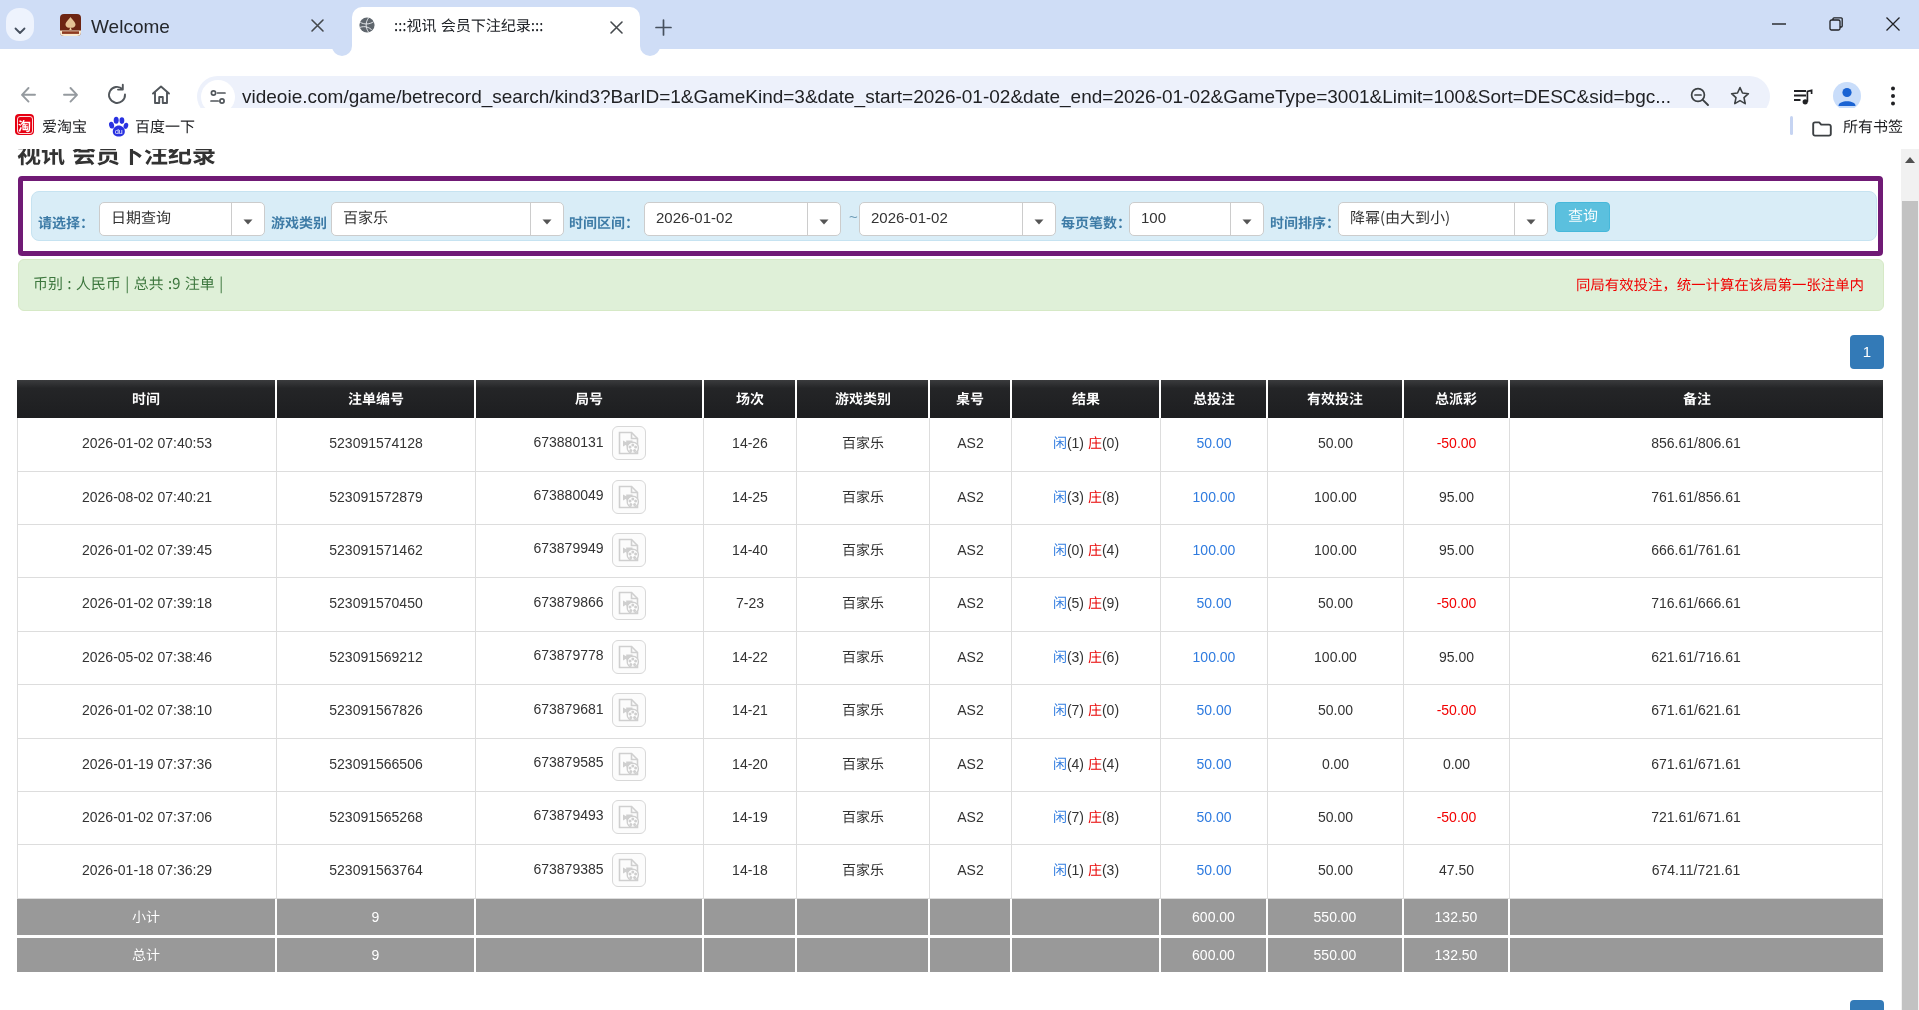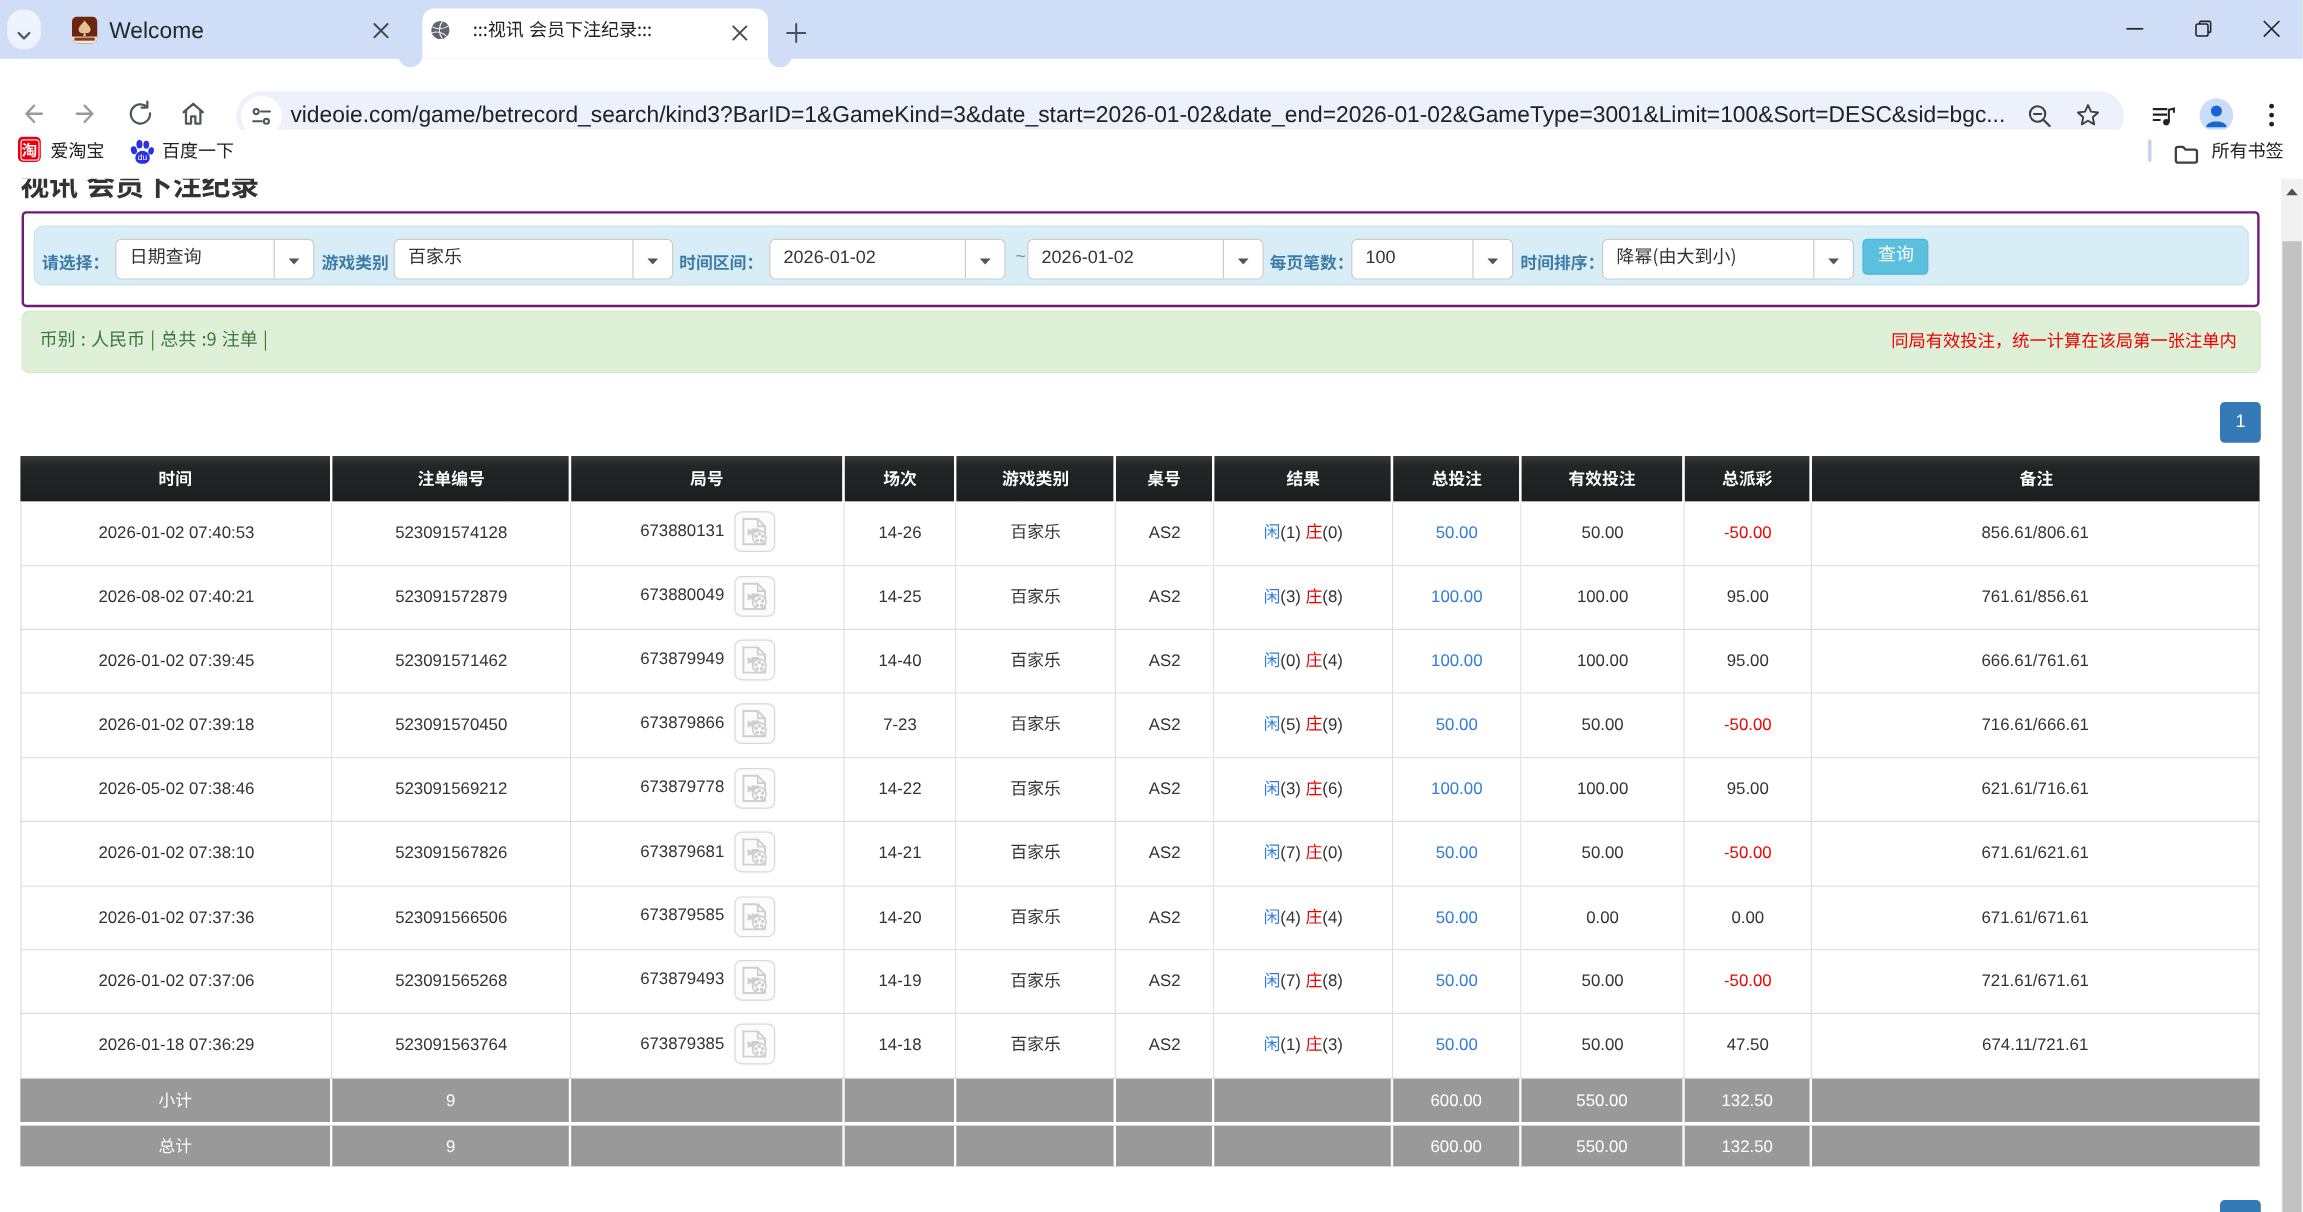--- a/index.html
+++ b/index.html
@@ -12,21 +12,21 @@
 #tab-active { position:absolute; left:352px; top:7px; width:288px; height:42px; background:#fff; border-radius:10px 10px 0 0; }
 .tcurve { position:absolute; top:39px; width:10px; height:10px; background:#fff; }
 .tcurve i { position:absolute; width:20px; height:20px; border-radius:50%; background:#cfddf6; }
 #omni { position:absolute; left:197px; top:10px; width:1573px; height:41px; border-radius:21px; background:#edf1fb; }
 #omni .circ { position:absolute; left:4px; top:3.5px; width:34px; height:34px; border-radius:50%; background:#fff; }
 #url { position:absolute; left:45px; top:0; height:41px; line-height:41px; font-size:19px; color:#202124; white-space:pre; }
 
 #page { position:absolute; left:0; top:149px; width:1901px; height:861px; overflow:hidden; background:#fff; }
 #sbar { position:absolute; left:1901px; top:149px; width:18px; height:861px; background:#f1f1f1; }
 #sbar .thumb { position:absolute; left:1px; top:52px; width:16px; height:809px; background:#c2c2c2; }
-#panel { position:absolute; left:18px; top:27px; width:1865px; height:80px; background:#fff; border:2px solid #701a75; border-radius:4px; }
+#panel { position:absolute; left:18px; top:27px; width:1865px; height:80px; background:#fff; border:5px solid #701a75; border-radius:4px; }
 #bluebar { position:absolute; left:8px; top:10px; width:1846px; height:50px; background:#d9edf7; border:1px solid #c6e3f1; border-radius:8px; }
 .lab { position:absolute; top:22px; }
 .sel { position:absolute; top:10px; height:34px; background:#fff; border:1px solid #ccc; border-radius:5px; }
 .selt { position:absolute; left:11px; top:0; height:34px; line-height:30px; font-size:15px; color:#333; white-space:nowrap; }
 .selc { position:absolute; right:0; top:0; bottom:0; border-left:1px solid #ccc; }
 .car { position:absolute; left:50%; top:50%; transform:translate(-50%,-45%); }
 #qbtn { position:absolute; left:1523px; top:10px; width:55px; height:30px; background:#5bc0de; border:1px solid #46b8da; border-radius:4px; text-align:center; line-height:25px; }
 #greenbar { position:absolute; left:18px; top:110px; width:1866px; height:52px; background:#dff0d8; border:1px solid #d6e9c6; border-radius:6px; }
 #pg1 { position:absolute; left:1850px; top:186px; width:34px; height:34px; background:#337ab7; border-radius:4px; color:#fff; font-size:15px; text-align:center; line-height:34px; }
 #pg2 { position:absolute; left:1850px; top:851px; width:34px; height:34px; background:#337ab7; border-radius:4px; }
@@ -690,21 +690,21 @@
                 <g transform="translate(0 11) scale(0.014 -0.014)" fill="#e80000">
                   <path transform="translate(0 0)" d="M541 602V394H277V322H541V23H210V-49H954V23H617V322H903V394H617V602ZM470 826C492 789 515 739 527 705H129V443C129 298 121 92 39 -54C59 -60 92 -78 107 -89C191 64 203 288 203 443V635H948V705H548L605 723C594 756 566 808 543 847Z"></path>
                 </g>
               </svg><span class="pn">(0)</span></td>
 <td><span style="color:#2f7bdf">50.00</span></td>
             <td>50.00</td>
 <td style="color:#f20000">-50.00</td>
             <td>671.61/621.61</td>
           </tr>
           <tr style="height:53px">
-<td>2026-01-02 07:37:36</td>
+<td>2026-01-19 07:37:36</td>
             <td>523091566506</td>
 <td><span class="jnum">673879585</span><span class="vbtn"><svg width="22" height="24" viewBox="0 0 22 24" style="overflow:visible">
                   <path d="M1.5 1.5 H13.5 L19.5 7.5 V22.5 H1.5 Z" fill="none" stroke="#cfcfcf" stroke-width="1.6"></path>
                   <path d="M13.5 1.5 V7.5 H19.5" fill="none" stroke="#cfcfcf" stroke-width="1.6"></path>
                   <path d="M5 9.5 L8.2 11.2 V9.5 H14.5 V15.5 H8.2 V13.8 L5 15.5 Z" fill="#cfcfcf"></path>
                   <circle cx="14.8" cy="16.8" r="5.6" fill="#fff" stroke="#cfcfcf" stroke-width="1.4"></circle>
                   <circle cx="14.8" cy="13.9" r="1.5" fill="#cfcfcf"></circle>
                   <circle cx="17.6" cy="15.9" r="1.5" fill="#cfcfcf"></circle>
                   <circle cx="16.6" cy="19.4" r="1.5" fill="#cfcfcf"></circle>
                   <circle cx="12.9" cy="19.4" r="1.5" fill="#cfcfcf"></circle>

